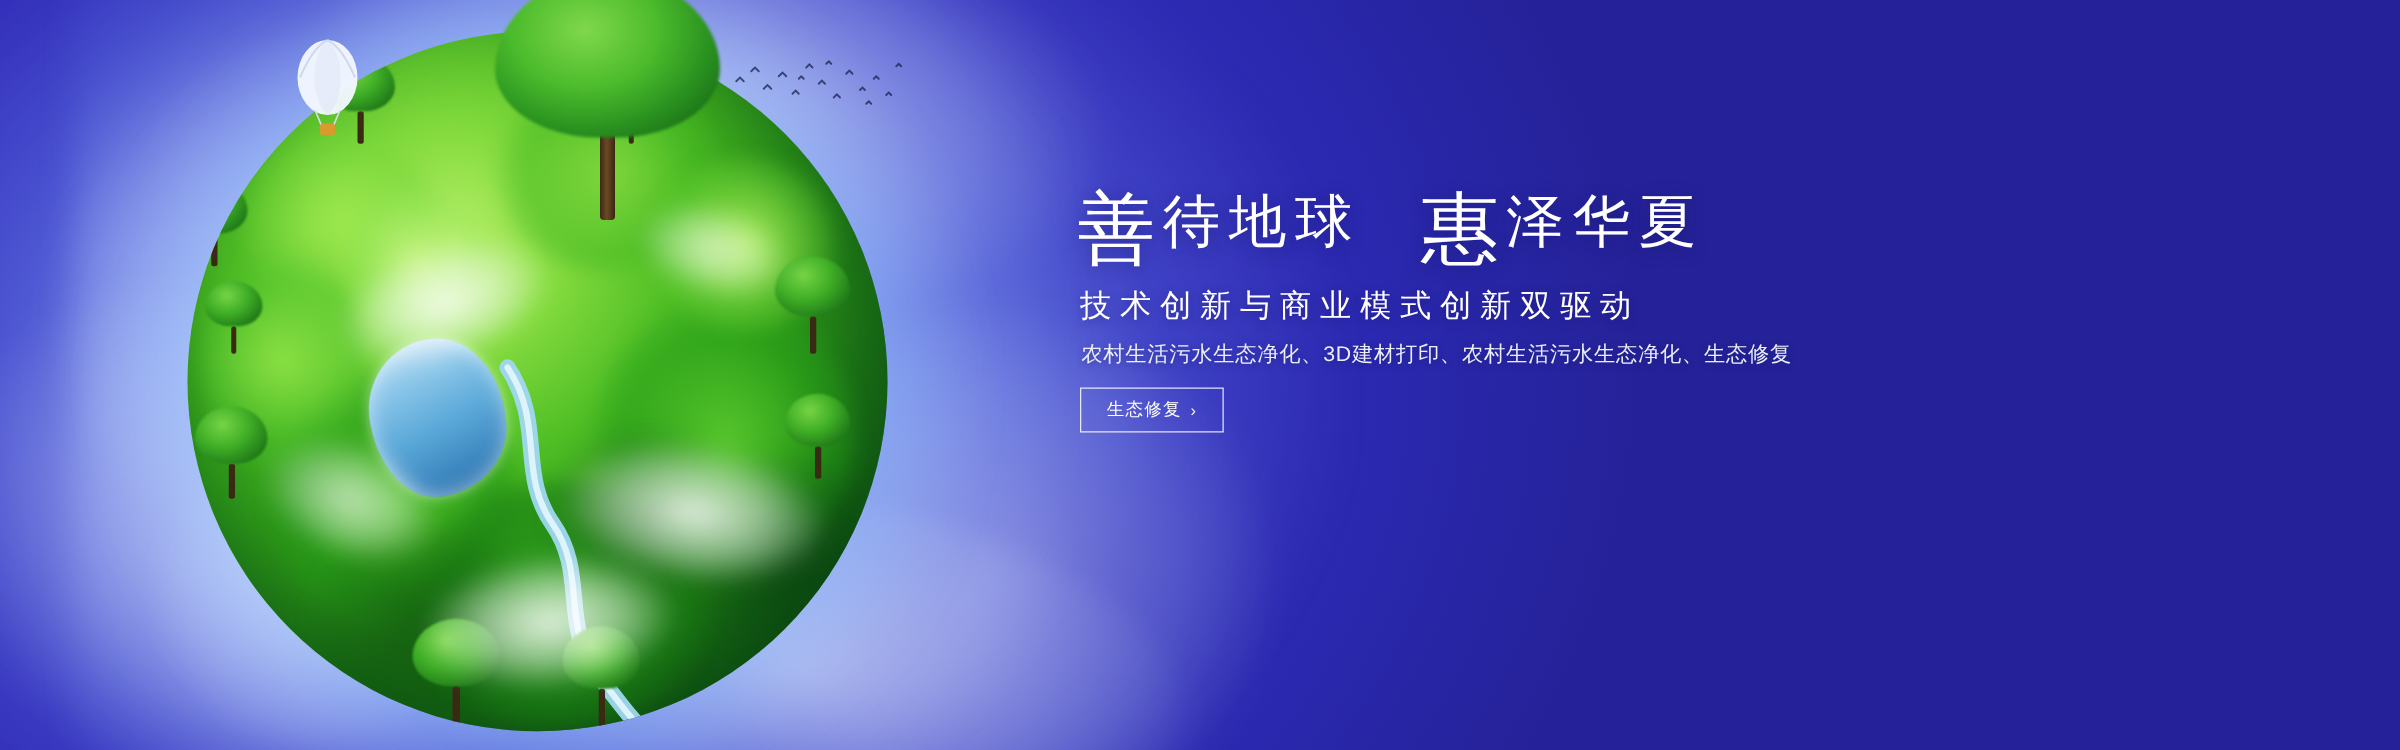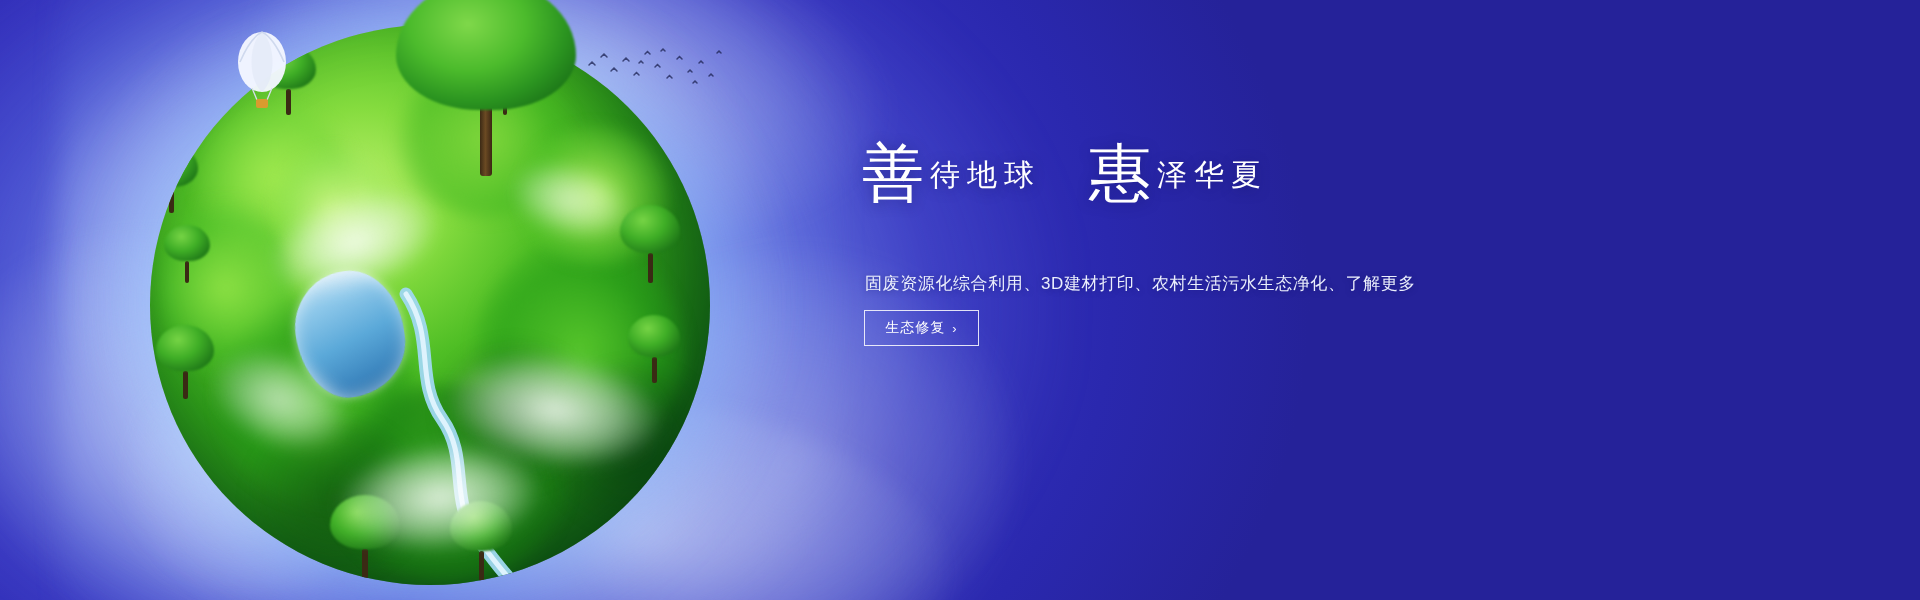--- a/index.html
+++ b/index.html
@@ -156,21 +156,21 @@
   }
   .hl-big {
     font-family:"DejaVu Serif", serif;
     font-size:62px; line-height:1;
     font-weight:400;
     letter-spacing:2px;
     position:relative; top:4px;
   }
   .hl-sm {
     font-family:"DejaVu Serif", serif;
-    font-size:30px; line-height:1;
+    font-size:46px; line-height:1;
     font-weight:400;
     letter-spacing:7px;
     position:relative; top:-10px; left:4px;margin-top:26px;
   }
   .hl-gap { display:inline-block; width:52px; }
 
   .subtitle {
     position:absolute; left:2px; top:228px;
     color:#ffffff;
     font-size:25px;
@@ -328,22 +328,23 @@
   <div class="content">
 
     <div class="headline">
       <span class="hl-big">善</span>
       <span class="hl-sm">待地球</span>
       <span class="hl-gap"></span>
       <span class="hl-big">惠</span>
       <span class="hl-sm">泽华夏</span>
     </div>
 
-
-    <div class="desc">固废资源化综合利用、3D建材打印、农村生活污水生态净化、了解更多</div>
+    <div class="subtitle">技术创新与商业模式创新双驱动</div>
+
+    <div class="desc">农村生活污水生态净化、3D建材打印、农村生活污水生态净化、生态修复</div>
 
     <button class="cta">
       <span>生态修复</span>
       <span class="chev">›</span>
     </button>
 
   </div>
 </div>
 
 </body></html>

